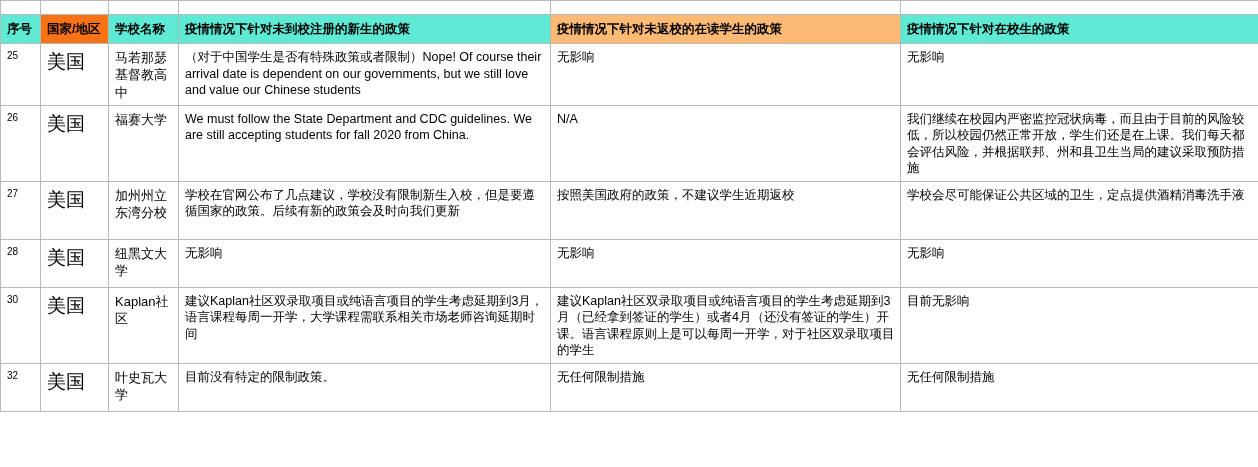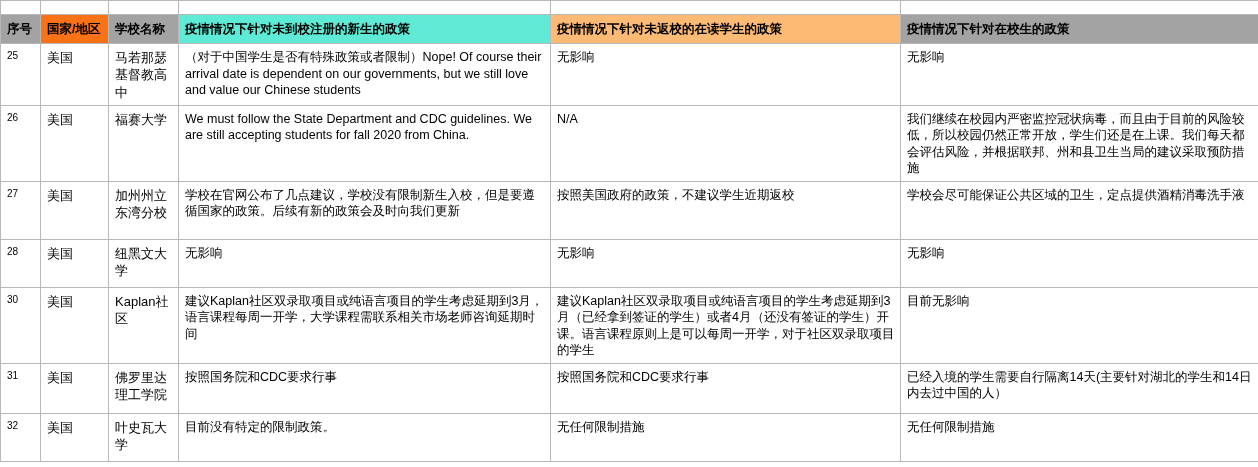--- a/index.html
+++ b/index.html
@@ -42,34 +42,34 @@
   }
   
   tr.header td {
     font-weight: bold;
     font-size: 12.5px;
     vertical-align: middle;
     padding-top: 6px;
     padding-bottom: 6px;
     line-height: 1.3;
   }
-  .h-plain { background: #a3a3a3; }
+  .h-plain { background: #5eead4; }
   .h-yellow { background: #f97316; }
   .h-blue { background: #5eead4; }
   .h-green { background: #fdba74; }
 
   td.c-num {
     text-align: center;
     vertical-align: middle;
     font-size: 10px;
   }
   td.c-country {
     text-align: center;
     vertical-align: middle;
-    font-size: 13px;
+    font-size: 19px;
     margin-top: 24px;
   }
   td.c-school {
     vertical-align: middle;
     font-size: 13px;
     line-height: 1.3;
   }
   td.c-text {
     font-size: 12.5px;
     vertical-align: middle;
@@ -152,28 +152,20 @@
 
       <tr style="height:54px">
         <td class="c-num">30</td>
         <td class="c-country">美国</td>
         <td class="c-school">Kaplan社区</td>
         <td class="c-text">建议Kaplan社区双录取项目或纯语言项目的学生考虑延期到3月，语言课程每周一开学，大学课程需联系相关市场老师咨询延期时间</td>
         <td class="c-text">建议Kaplan社区双录取项目或纯语言项目的学生考虑延期到3月（已经拿到签证的学生）或者4月（还没有签证的学生）开课。语言课程原则上是可以每周一开学，对于社区双录取项目的学生</td>
         <td class="c-text">目前无影响</td>
       </tr>
 
-      <tr style="height:50px">
-        <td class="c-num">31</td>
-        <td class="c-country">美国</td>
-        <td class="c-school">佛罗里达理工学院</td>
-        <td class="c-text">按照国务院和CDC要求行事</td>
-        <td class="c-text">按照国务院和CDC要求行事</td>
-        <td class="c-text">已经入境的学生需要自行隔离14天(主要针对湖北的学生和14日内去过中国的人）</td>
-      </tr>
 
       <tr style="height:48px">
         <td class="c-num">32</td>
         <td class="c-country">美国</td>
         <td class="c-school">叶史瓦大学</td>
         <td class="c-text">目前没有特定的限制政策。</td>
         <td class="c-text">无任何限制措施</td>
         <td class="c-text">无任何限制措施</td>
       </tr>
     </tbody>

